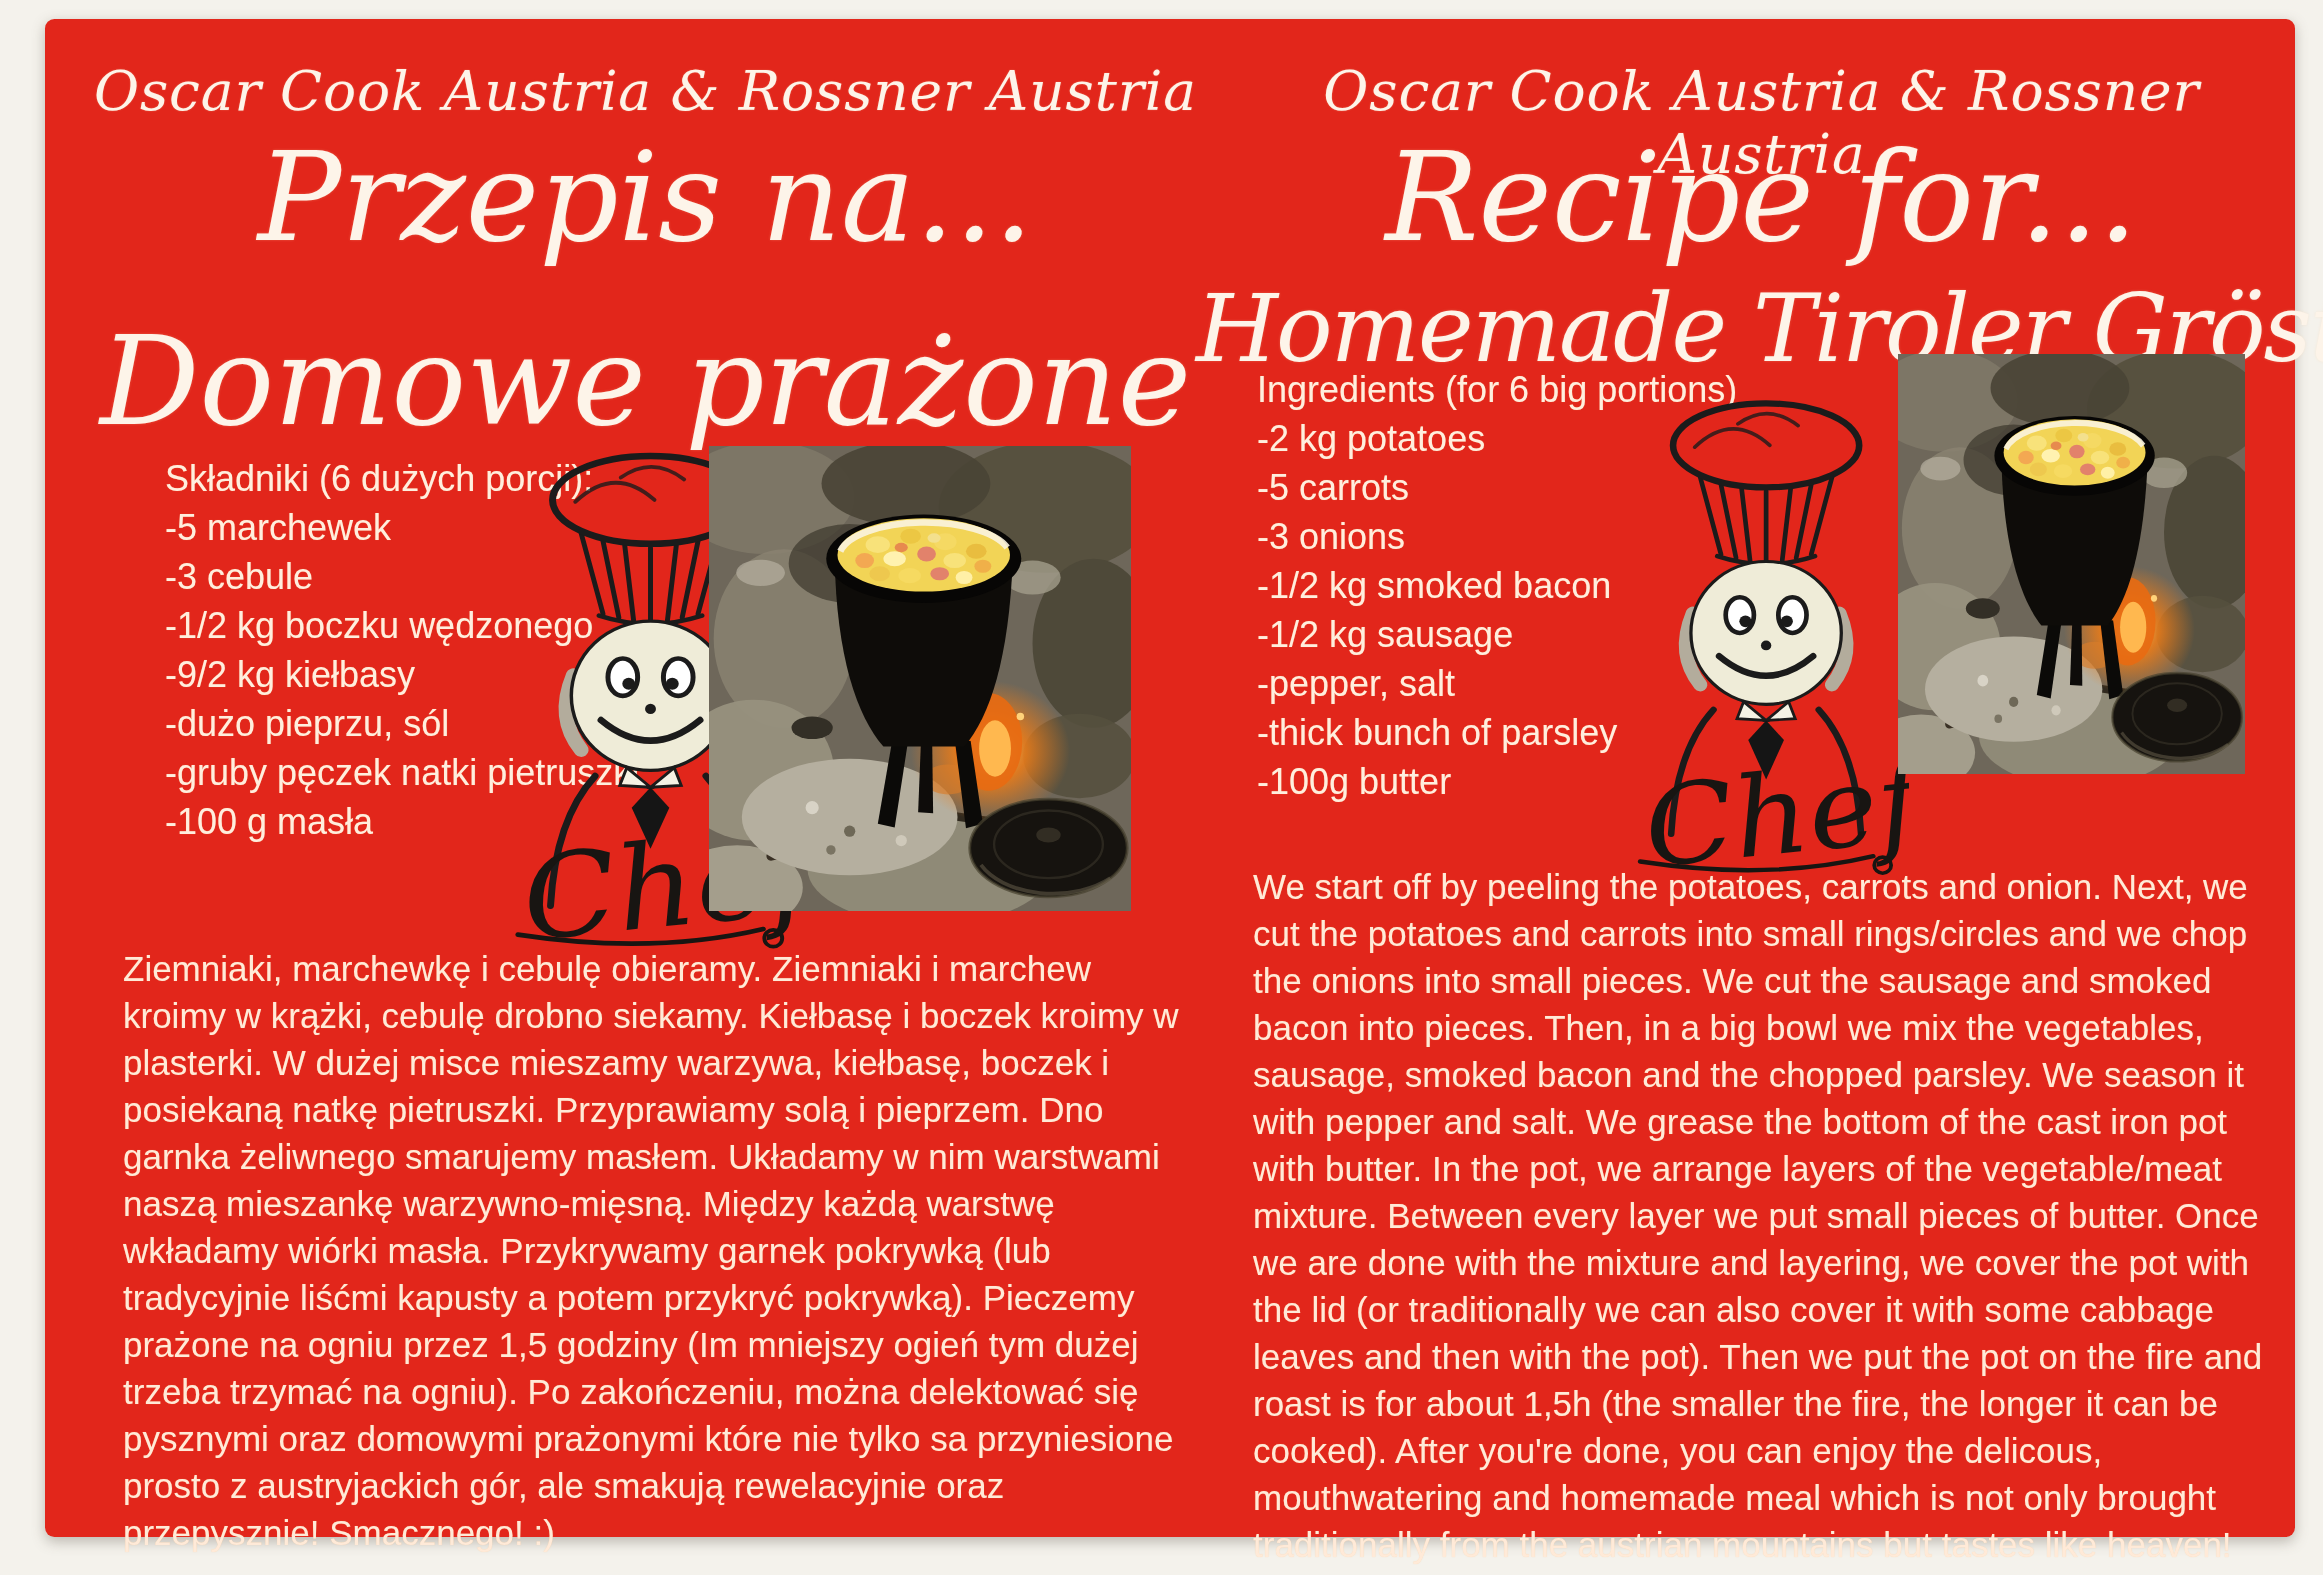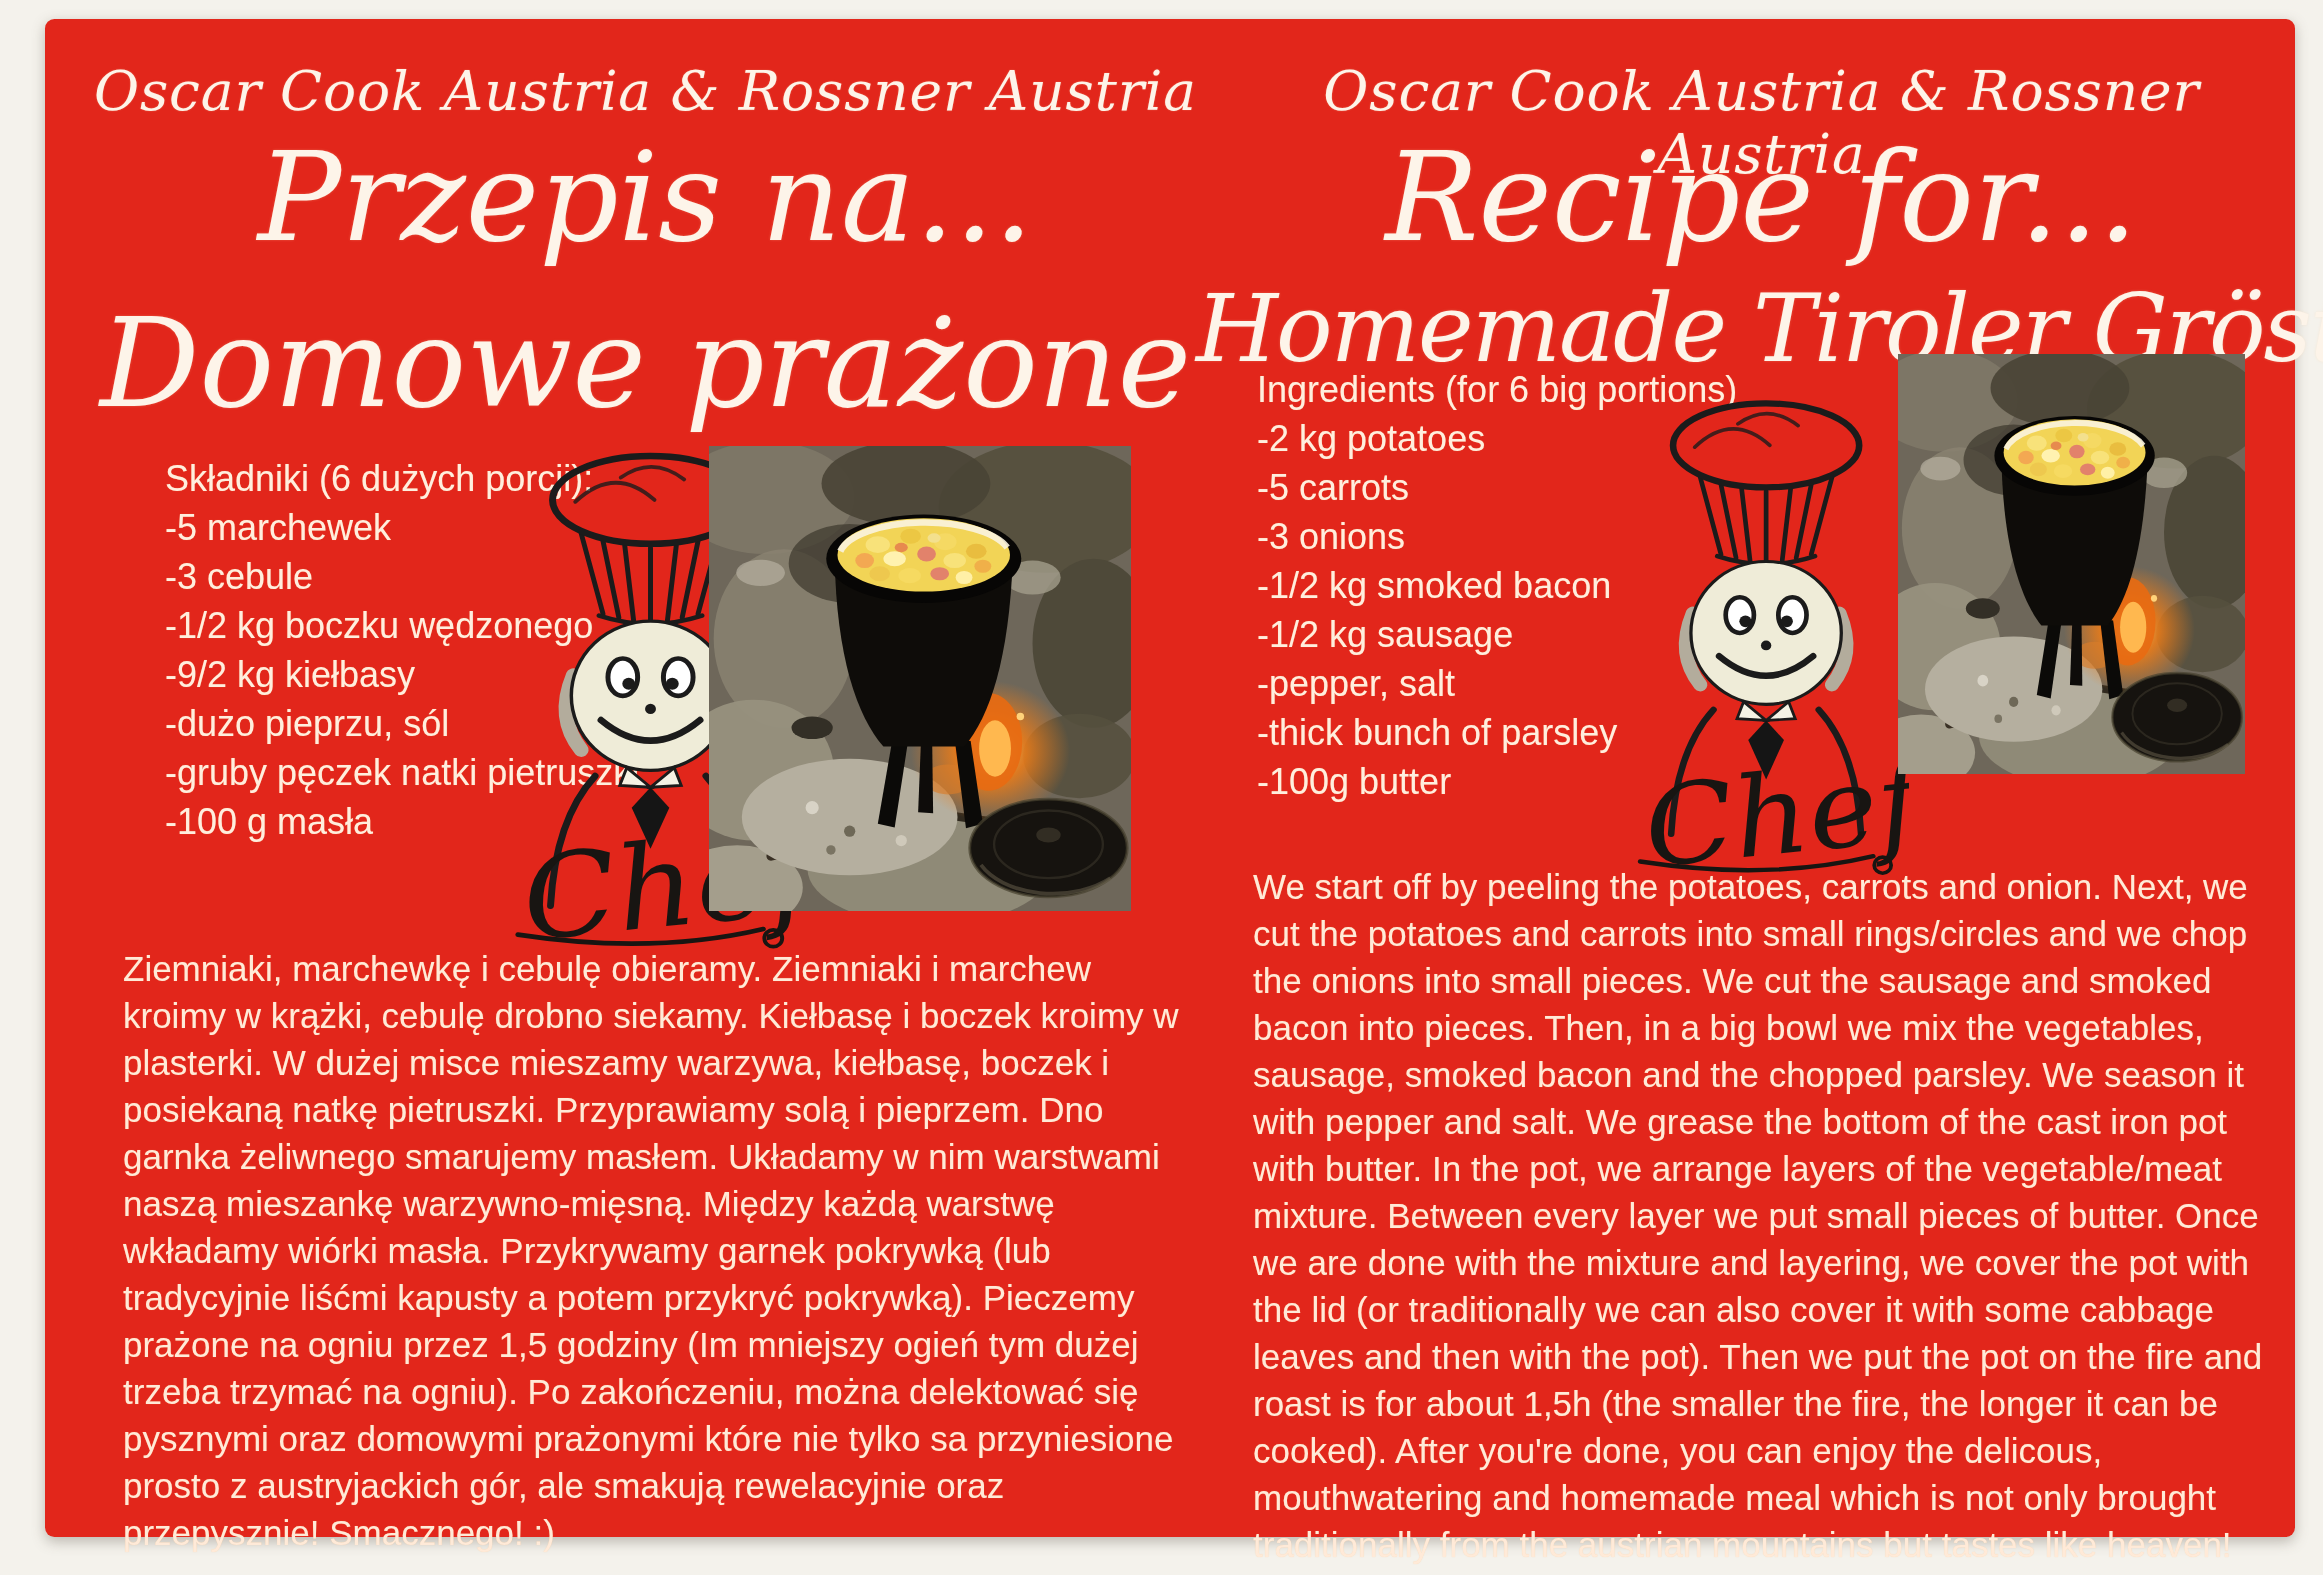--- a/index.html
+++ b/index.html
@@ -149,21 +149,21 @@
   </defs>
 </svg>
 
 <div class="card"></div>
 
 <div>
   <div class="script brand" style="left:85px;top:60px;width:1121px;">Oscar Cook Austria &amp; Rossner Austria</div>
 
   <div class="script title-xl" style="left:85px;top:124px;width:1121px;">Przepis na...</div>
 
-  <div class="script title-xl" style="left:38px;top:290px;width:1215px;">Domowe prażone</div>
+  <div class="script title-xl" style="left:38px;top:308px;width:1215px;">Domowe prażone</div>
 
   <div class="ing" style="left:125px;top:454px;margin-left:40px;">
     <div class="ing-line">Składniki (6 dużych porcji):</div>
     <div>
         <div class="ing-line">-5 marchewek</div>
         <div class="ing-line">-3 cebule</div>
         <div class="ing-line">-1/2 kg boczku wędzonego</div>
         <div class="ing-line">-9/2 kg kiełbasy</div>
         <div class="ing-line">-dużo pieprzu, sól</div>
         <div class="ing-line">-gruby pęczek natki pietruszki</div>

